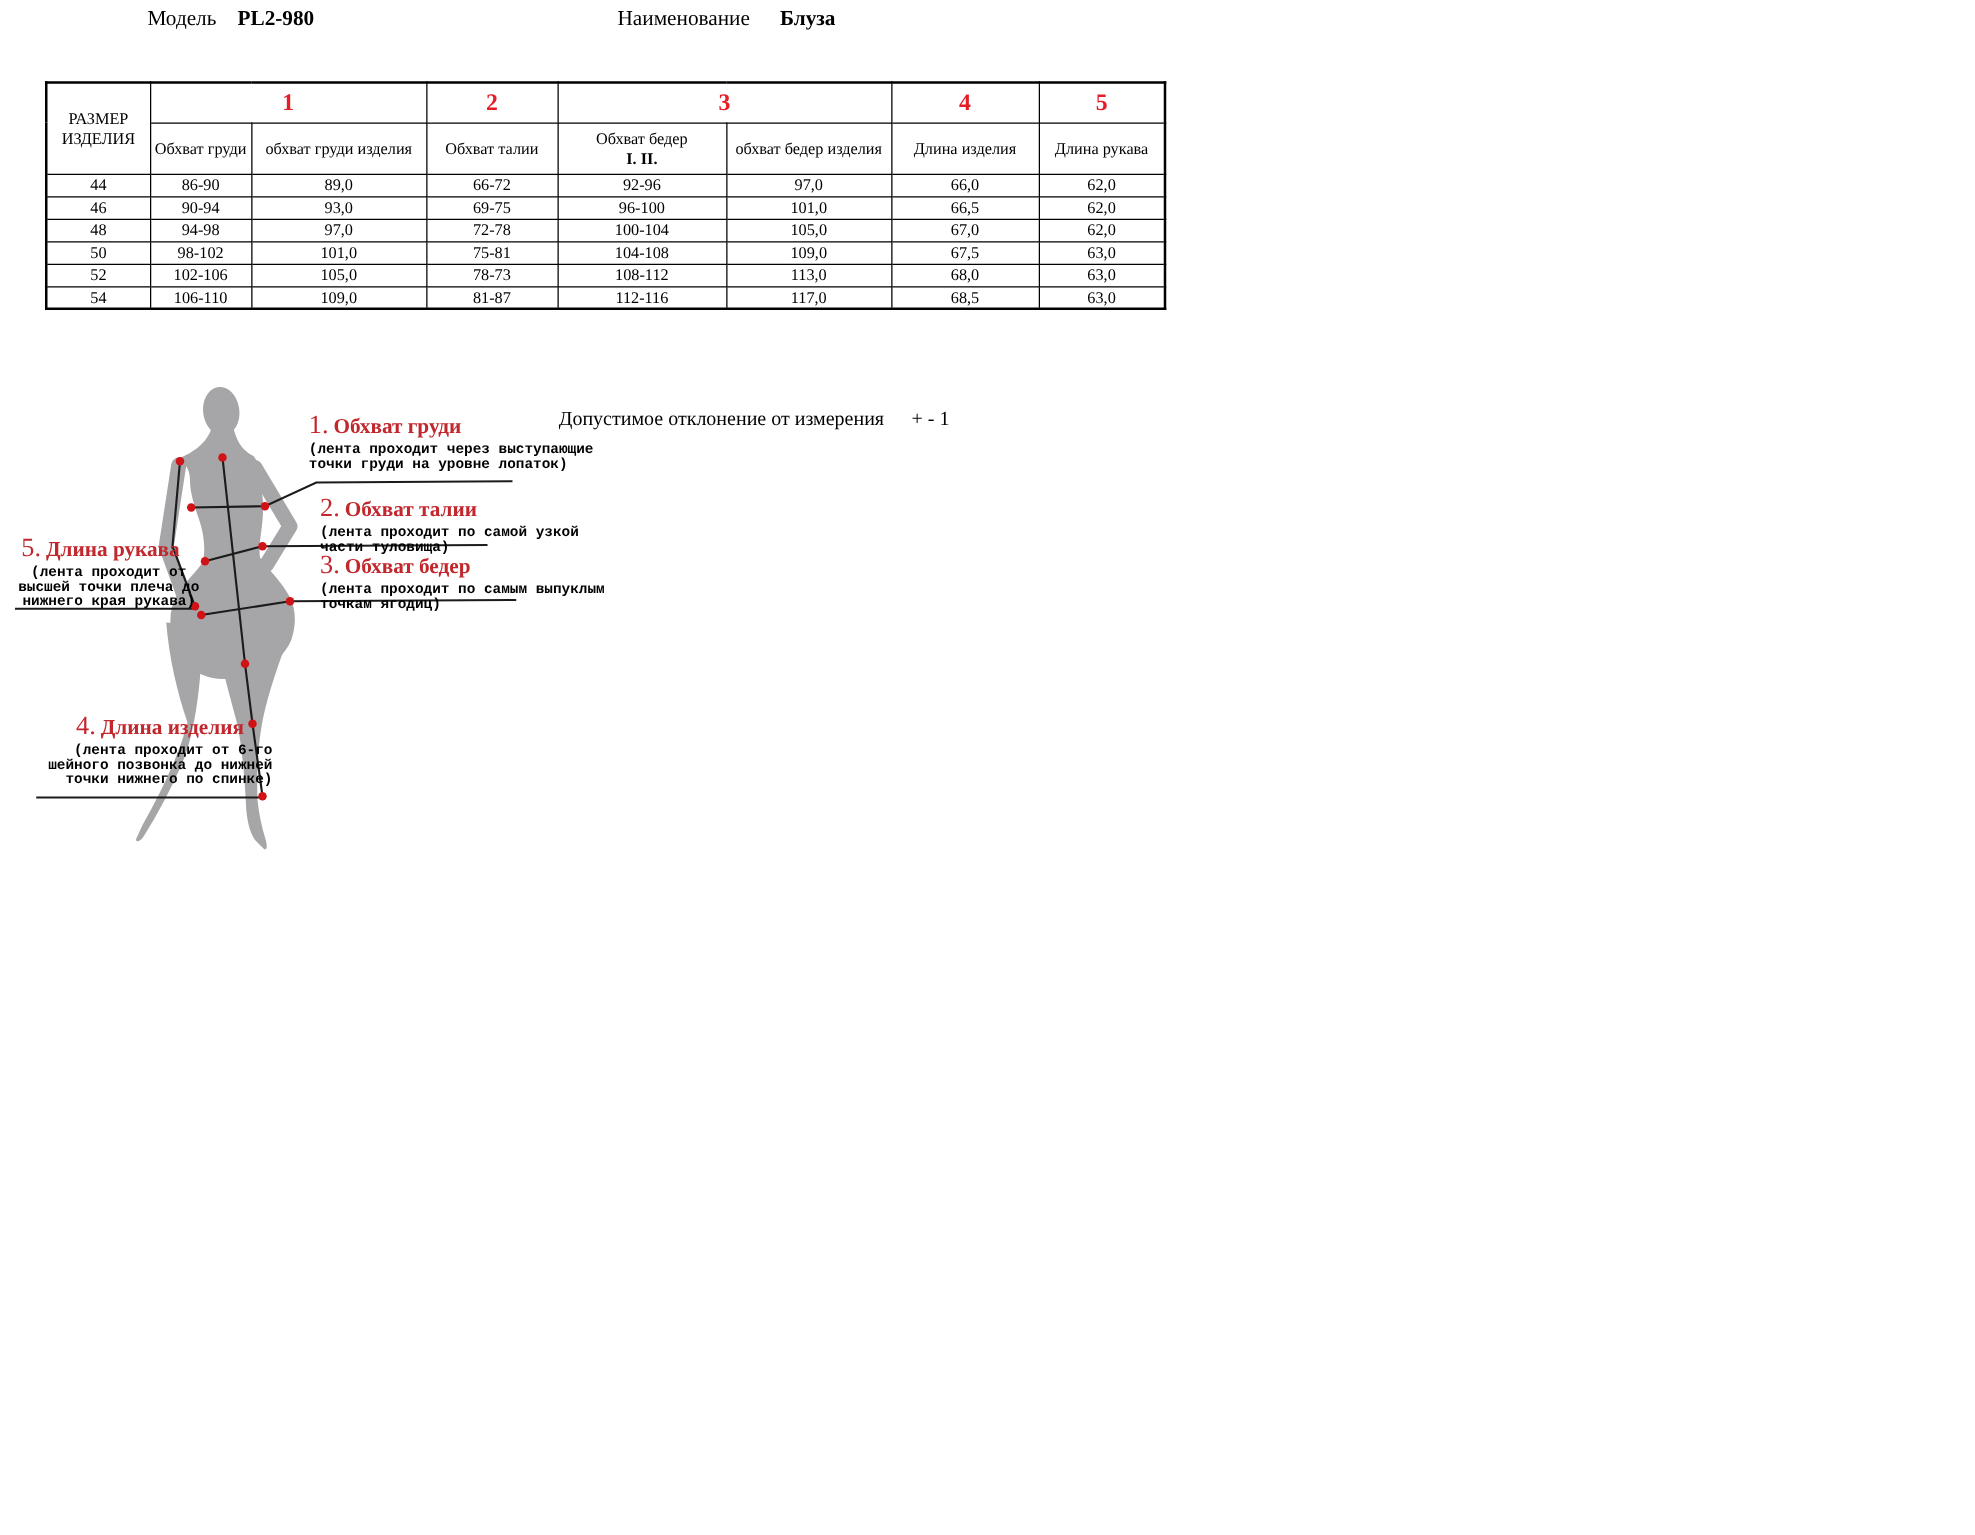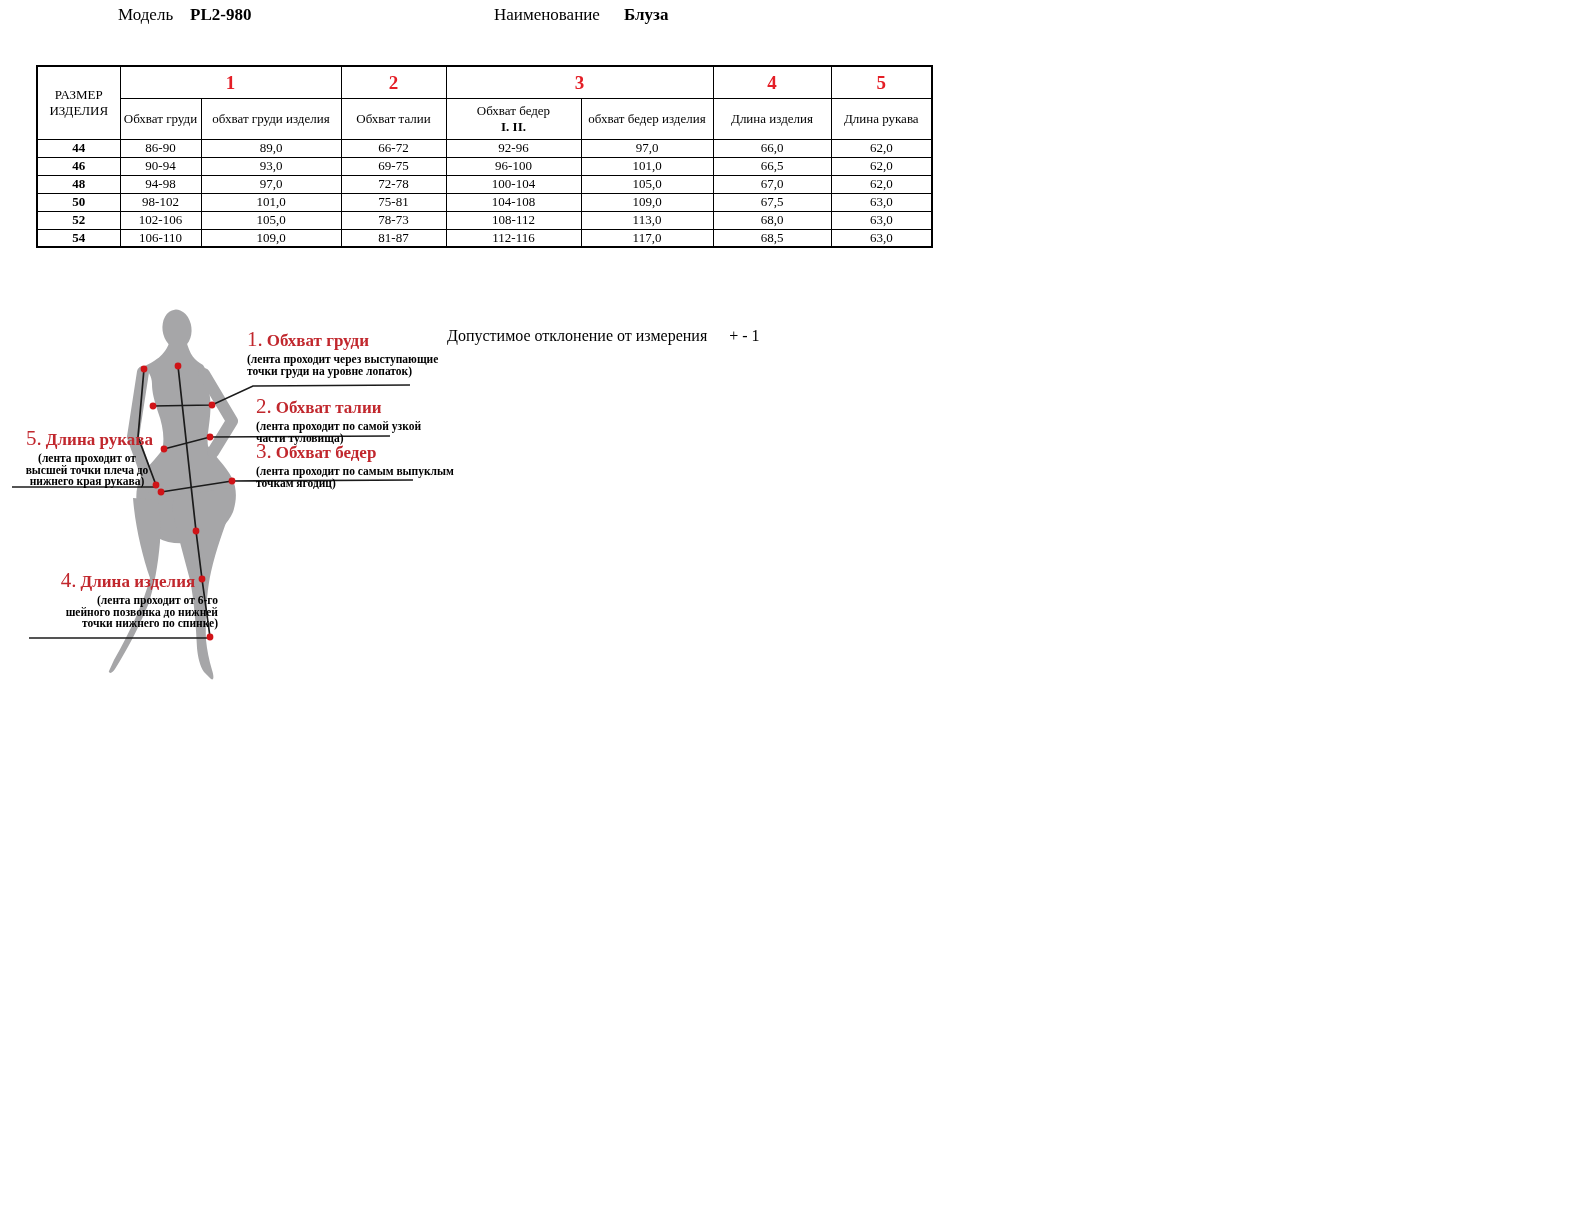--- a/index.html
+++ b/index.html
@@ -27,36 +27,36 @@
   table.size-table th, table.size-table td {
     border:1px solid #000; text-align:center; vertical-align:middle;
     font-weight:normal; font-size:13px; line-height:1.22; padding:0 2px;
   }
   th.corner { font-size:13.5px; }
   tr.group-row th { height:32px; }
   tr.group-row .gnum { color:#e41e26; font-weight:bold; font-size:19px; font-family:"Liberation Serif",serif; }
   tr.sub-row th { height:41px; }
   tr.sub-row .sub2 { font-weight:bold; }
   tr.data-row td { height:18px; font-size:13px; }
-  tr.data-row td.size-cell { font-weight:bold; }
+  tr.data-row td.size-cell { font-weight:normal; }
 
   
   .diagram { position:absolute; left:0; top:290px; width:470px; height:410px; }
   .diagram svg { position:absolute; left:0; top:0; }
 
   .ann { position:absolute; color:#c1272d; }
   .ann .ann-head { white-space:nowrap; }
   .ann .num { font-size:21px; font-weight:normal; }
   .ann .ttl { font-size:17px; font-weight:bold; margin-left:4px; }
-  .ann .desc { color:#000; font-weight:bold; font-size:11.5px; line-height:11.5px; margin-top:2px; }
+  .ann .desc { color:#000; font-weight:bold; font-size:11.5px; line-height:11.5px; margin-top:2px;font-family:Liberation Mono, monospace; }
   #ann-1 { left:247px; top:327px; }
   #ann-2 { left:256px; top:394px; }
   #ann-3 { left:256px; top:439px; }
   #ann-5 { left:12px;  top:426px; width:150px; }
-  #ann-5 .ann-head { margin-left:5px;text-align:center; }
+  #ann-5 .ann-head { margin-left:5px; }
   #ann-5 .desc { text-align:center; }
   #ann-4 { left:38px;  top:568px; width:180px; text-align:center; }
   #ann-4 .desc { text-align:right; }
 
   
   .tolerance { position:absolute; left:447px; top:327px; font-size:16px; white-space:nowrap; }
   .tolerance .tol-val { margin-left:22px; }
 </style>
 </head>
 <body>

